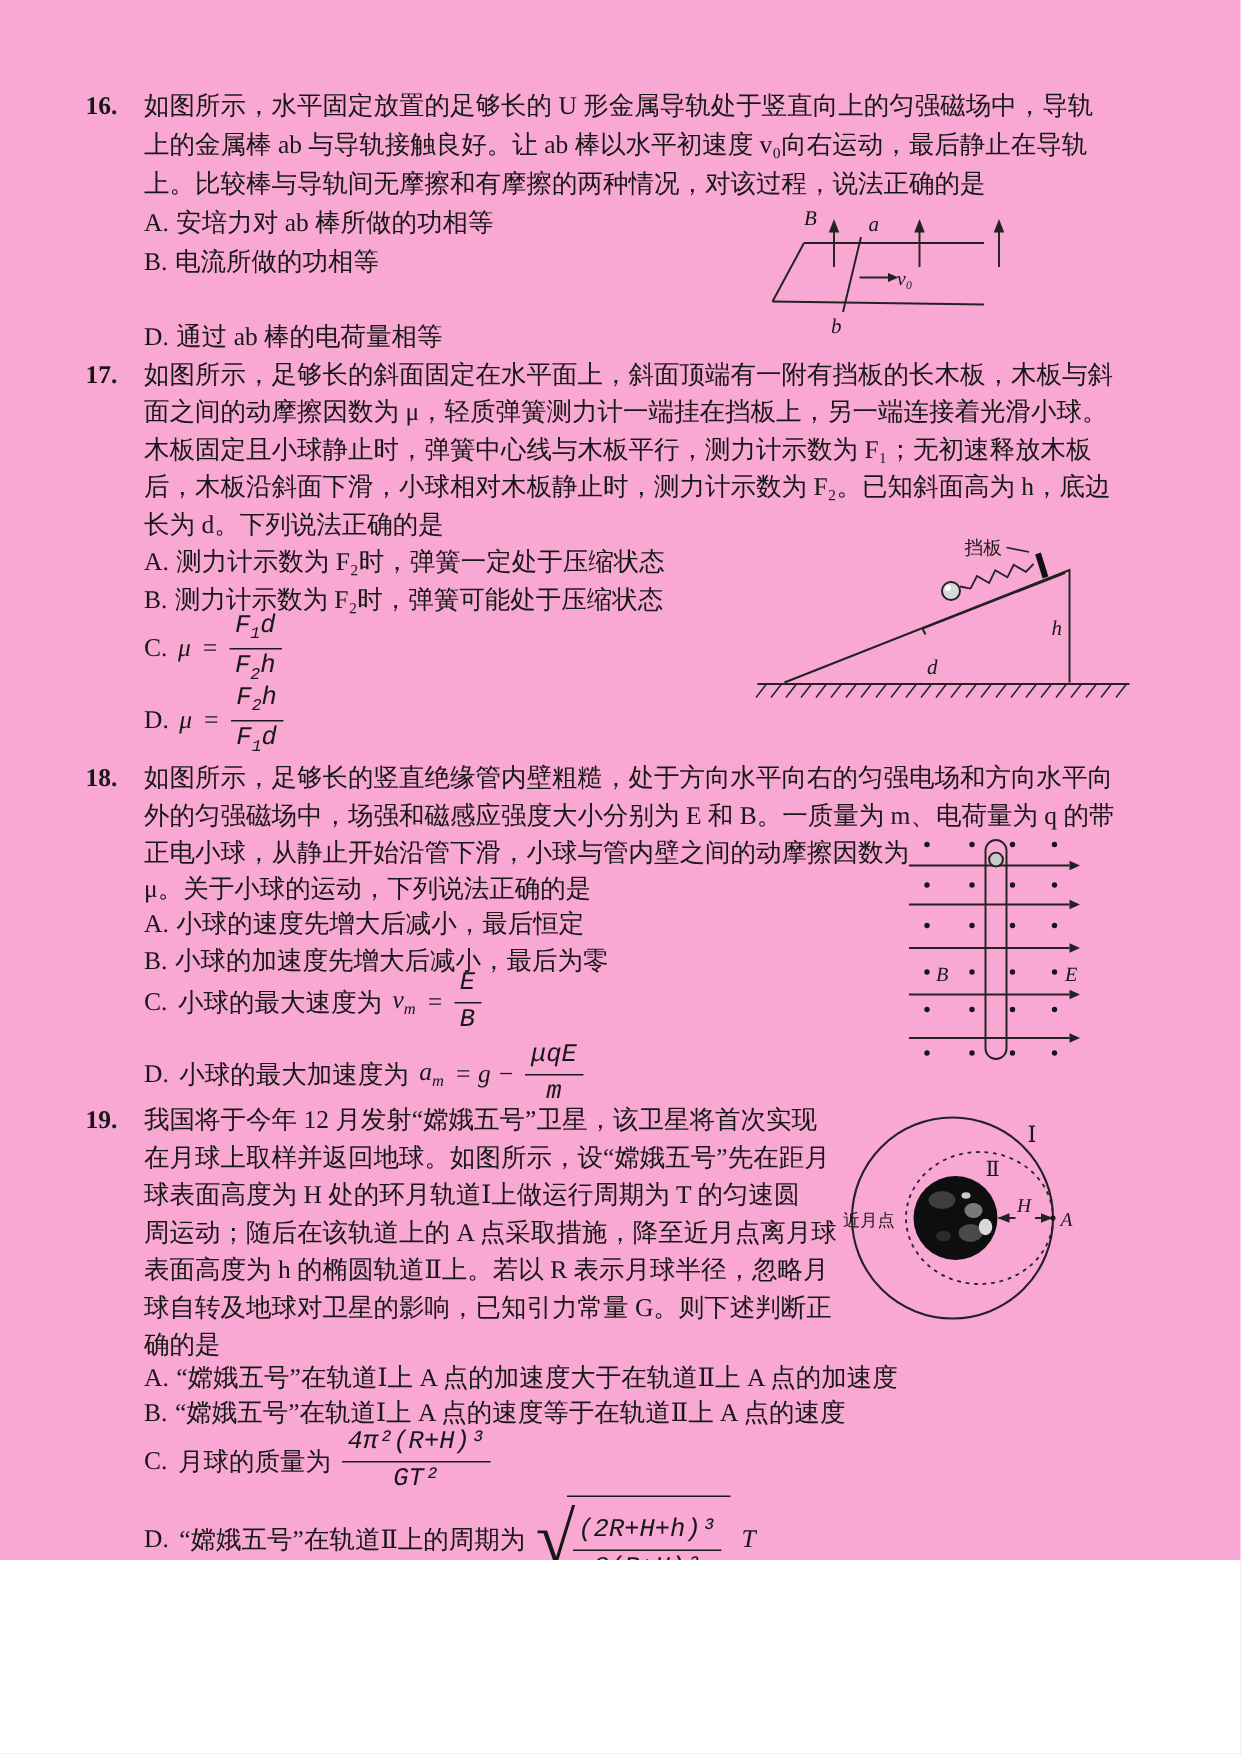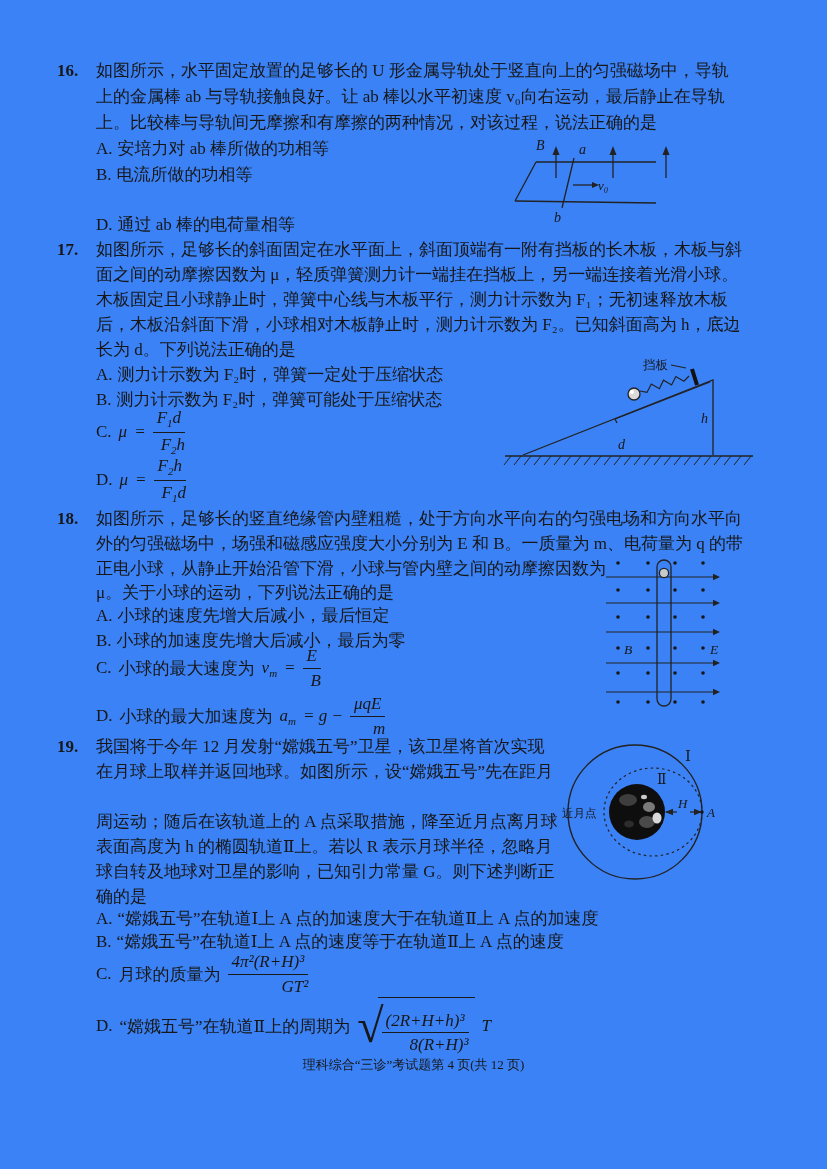--- a/index.html
+++ b/index.html
@@ -2,33 +2,33 @@
 <html><head>
 <meta charset="utf-8">
 <style>
   * { margin:0; padding:0; box-sizing:border-box; }
   html,body { background:#fff; }
   body {
     width:827px; height:1169px;
     font-family:"Liberation Serif","DejaVu Serif",serif;
     color:#171717;
   }
-  .page { position:relative; width:827px; height:1169px; background:#3b82f6; overflow:hidden; }
+  .page { position:relative; width:827px; height:1040px; background:#f9a8d4; overflow:hidden; }
 
   .row  { position:absolute; left:96px; font-size:17px; line-height:25px; white-space:nowrap; }
   .qrow { left:57px; }
   .qnum { display:inline-block; width:39px; font-weight:bold; }
   .olabel { margin-right:5px; }
 
   .fracrow { position:absolute; left:96px; display:flex; align-items:center; font-size:17px; }
   .fracrow > * { margin-right:7px; }
   .mvar { font-style:italic; }
   .meq  { font-style:italic; }
   .mtext { font-style:normal; }
-  .frac { display:inline-block; text-align:right; font-style:italic; line-height:1.12; }
+  .frac { display:inline-block; text-align:center; font-style:italic; line-height:1.12;font-family:Liberation Mono, monospace; }
   .frac .num { display:block; border-bottom:1.4px solid #1a1a1a; padding:0 4px 2px; }
   .frac .den { display:block; padding-top:2px; }
   .fsub { font-style:italic; font-size:11px; }
   .msub { font-style:italic; font-size:11px; vertical-align:-4px; }
 
   .sqrt { display:inline-flex; align-items:center; }
   .sqrt .rad { font-size:48px; line-height:1; height:50px; display:flex; align-items:center; margin-right:-6px; font-style:normal; }
   .sqrt .radicand { border-top:1.6px solid #1a1a1a; padding:13px 6px 0 4px; }
 
   .diagram { position:absolute; }
@@ -195,20 +195,21 @@
     </g>
     <circle cx="64" cy="21" r="4.6" fill="#c9c9c9" stroke="#222" stroke-width="1.3"></circle>
     <text class="itext" x="24" y="102" font-size="13.5">B</text>
     <text class="itext" x="110" y="102" font-size="13.5">E</text>
   </svg>
 
   <div class="row qrow" style="top:734px">
     <span class="qnum">19.</span><span>我国将于今年 12 月发射“嫦娥五号”卫星，该卫星将首次实现</span>
   </div>
   <div class="row" style="top:759px">在月球上取样并返回地球。如图所示，设“嫦娥五号”先在距月</div>
+  <div class="row" style="top:784px">球表面高度为 H 处的环月轨道Ⅰ上做运行周期为 T 的匀速圆</div>
   <div class="row" style="top:809px">周运动；随后在该轨道上的 A 点采取措施，降至近月点离月球</div>
   <div class="row" style="top:834px">表面高度为 h 的椭圆轨道Ⅱ上。若以 R 表示月球半径，忽略月</div>
   <div class="row" style="top:859px">球自转及地球对卫星的影响，已知引力常量 G。则下述判断正</div>
   <div class="row" style="top:884px">确的是</div>
   <div class="row" style="top:906px"><span class="olabel">A.</span><span>“嫦娥五号”在轨道Ⅰ上 A 点的加速度大于在轨道Ⅱ上 A 点的加速度</span></div>
   <div class="row" style="top:929px"><span class="olabel">B.</span><span>“嫦娥五号”在轨道Ⅰ上 A 点的速度等于在轨道Ⅱ上 A 点的速度</span></div>
 
   <div class="fracrow" style="top:951px;height:46px">
     <span class="olabel">C.</span>
     <span class="mtext">月球的质量为</span>

